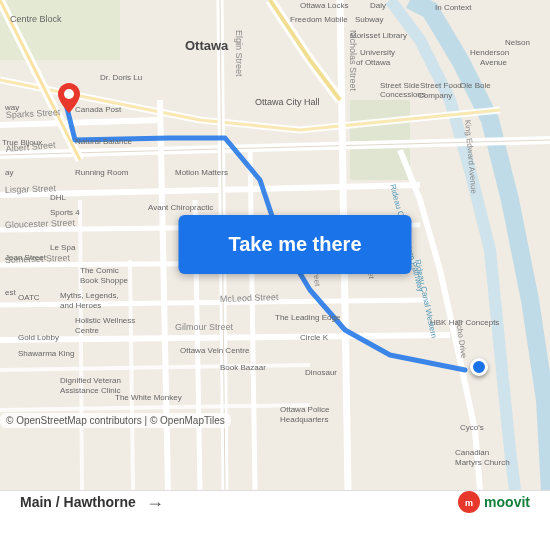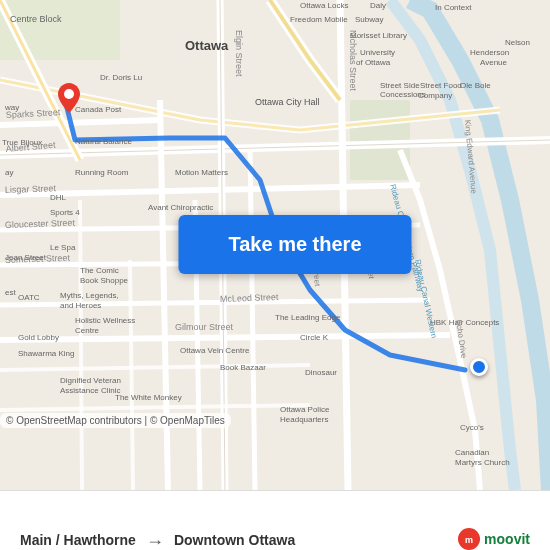--- a/index.html
+++ b/index.html
@@ -59,21 +59,21 @@
 
     
     #bottom-bar {
       position: absolute;
       bottom: 0;
       left: 0;
       width: 550px;
       height: 60px;
       background: white;
       display: flex;
-      align-items: flex-end;
+      align-items: flex-start;
       justify-content: space-between;
       padding: 0 20px;
       border-top: 1px solid #ddd;
       z-index: 20;
     }
 
     .route-info {
       display: flex;
       align-items: center;
       gap: 10px;
@@ -310,21 +310,20 @@
 
   <div class="map-attribution">
     <span>© OpenStreetMap contributors | © OpenMapTiles</span>
   </div>
 </div>
 
 <div id="bottom-bar">
   <div class="route-info">
     <span class="route-from">Main / Hawthorne</span>
     <span class="route-arrow">→</span>
-    <span class="route-to">Downtown Ottawa</span>
   </div>
   <div class="moovit-logo">
     <svg width="22" height="22" viewBox="0 0 22 22">
       <circle cx="11" cy="11" r="11" fill="#e8372b"></circle>
       <text x="11" y="15" text-anchor="middle" font-size="9" font-weight="bold" fill="white" font-family="Arial">m</text>
     </svg>
     <span class="moovit-text">moovit</span>
   </div>
 </div>
 

